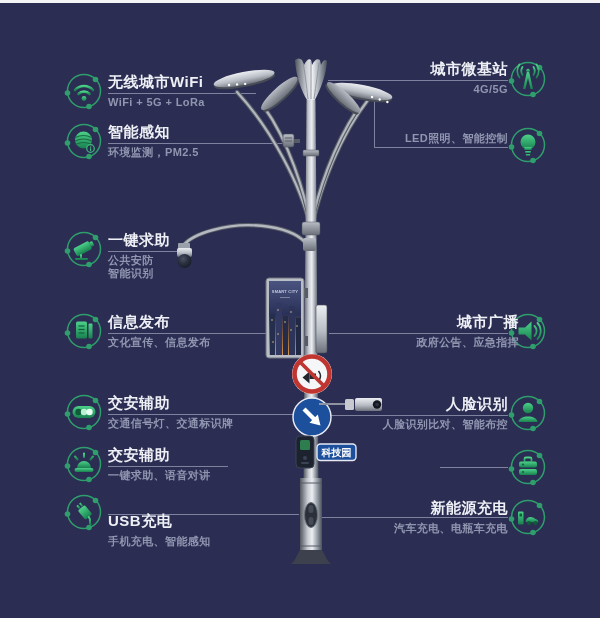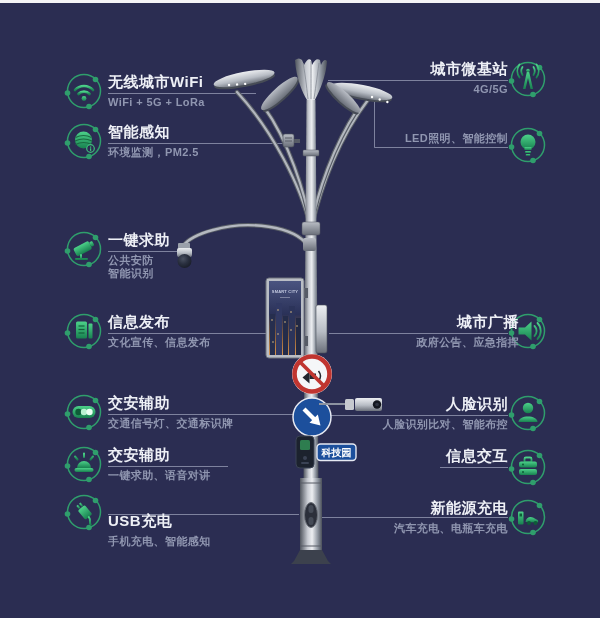--- a/index.html
+++ b/index.html
@@ -405,21 +405,20 @@
     <circle cx="33.5" cy="10.5" r="2.8" fill="#2f9e6c"></circle>
       <circle cx="5.5" cy="24" r="2.8" fill="#2f9e6c"></circle>
       <circle cx="27" cy="37.5" r="2.8" fill="#2f9e6c"></circle>
     <rect x="18.5" y="12.5" width="7" height="5" rx="1.5" fill="none" stroke="url(#gg)" stroke-width="1.8"></rect>
     <rect x="13" y="16.5" width="18" height="6" rx="2" fill="url(#gg)"></rect>
     <rect x="13" y="24" width="18" height="6" rx="2" fill="url(#gg)"></rect>
     <circle cx="17" cy="19.5" r="1" fill="#0e5c38"></circle>
     <circle cx="17" cy="27" r="1" fill="#0e5c38"></circle>
   </svg>
   <div class="ftxt" style="right:92px;top:447px">
-    <div class="t">信息交互</div>
   </div>
 </div>
 
 <div class="feat right">
   <svg class="badge" style="left:506px;top:495px" viewBox="0 0 44 44">
     <circle cx="22" cy="22" r="16.5" stroke="#2f9e6c" stroke-width="1.5" fill="none"></circle>
     <circle cx="33.5" cy="10.5" r="2.8" fill="#2f9e6c"></circle>
       <circle cx="5.5" cy="24" r="2.8" fill="#2f9e6c"></circle>
       <circle cx="27" cy="37.5" r="2.8" fill="#2f9e6c"></circle>
     <rect x="12" y="16.5" width="5.5" height="13" rx="1" fill="url(#gg)"></rect>

